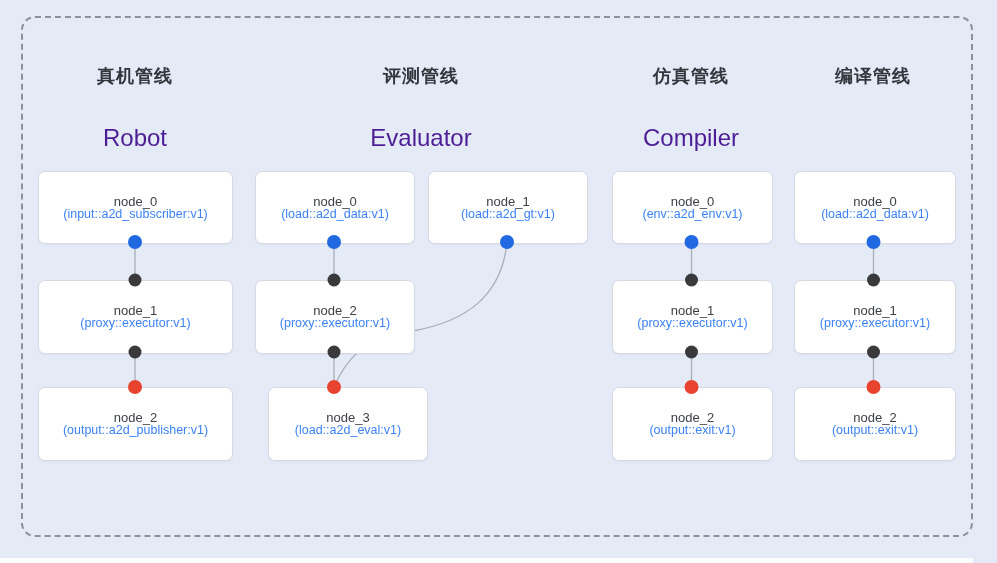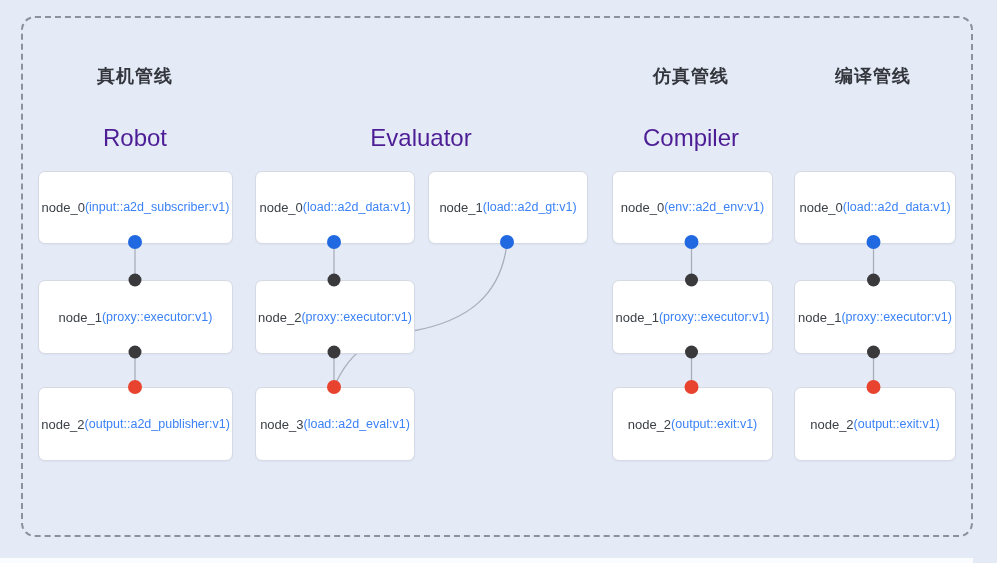--- a/index.html
+++ b/index.html
@@ -19,21 +19,21 @@
   .hdr-cn{
     position:absolute;top:64px;width:200px;text-align:center;
     font-size:18px;font-weight:700;color:#33373d;z-index:2;letter-spacing:1px;
   }
   .hdr-en{
     position:absolute;top:124px;width:200px;text-align:center;
     font-size:24px;font-weight:400;color:#4c1d95;z-index:2;
   }
   .node{
     position:absolute;background:#ffffff;border:1px solid #d6dae3;border-radius:7px;
-    display:flex;flex-direction:row;align-items:center;justify-content:center;
+    display:flex;flex-direction:column;align-items:center;justify-content:center;
     box-shadow:0 1px 2px rgba(60,70,100,.05);z-index:2;text-align:right;
   }
   .nname{font-size:13px;color:#3c4147;line-height:1;}
   .ntype{font-size:12.5px;color:#3b82f6;line-height:1;}
   svg.layer{position:absolute;left:0;top:0;z-index:1;pointer-events:none;}
   svg.dots{z-index:3;}
 </style>
 </head>
 <body>
 
@@ -53,20 +53,21 @@
       <line x1="691.5" y1="242" x2="691.5" y2="280"></line>
       <line x1="691.5" y1="352" x2="691.5" y2="387"></line>
 
       <line x1="873.5" y1="242" x2="873.5" y2="280"></line>
       <line x1="873.5" y1="352" x2="873.5" y2="387"></line>
     </g>
   </svg>
 
   <div class="hdr-cn" style="left:35px">真机管线</div>
   <div class="hdr-en" style="left:35px">Robot</div>
+  <div class="hdr-cn" style="left:321px">评测管线</div>
   <div class="hdr-en" style="left:321px">Evaluator</div>
   <div class="hdr-cn" style="left:591px">仿真管线</div>
   <div class="hdr-en" style="left:591px">Compiler</div>
   <div class="hdr-cn" style="left:773px">编译管线</div>
 
   <div class="node" style="left:38px;top:171px;width:193px;height:71px">
     <div class="nname">node_0</div>
     <div class="ntype">(input::a2d_subscriber:v1)</div>
   </div>
   <div class="node" style="left:38px;top:280px;width:193px;height:72px">
@@ -83,21 +84,21 @@
     <div class="ntype">(load::a2d_data:v1)</div>
   </div>
   <div class="node" style="left:428px;top:171px;width:158px;height:71px">
     <div class="nname">node_1</div>
     <div class="ntype">(load::a2d_gt:v1)</div>
   </div>
   <div class="node" style="left:255px;top:280px;width:158px;height:72px">
     <div class="nname">node_2</div>
     <div class="ntype">(proxy::executor:v1)</div>
   </div>
-  <div class="node" style="left:255px;top:387px;width:158px;height:72px">
+  <div class="node" style="left:268px;top:387px;width:158px;height:72px">
     <div class="nname">node_3</div>
     <div class="ntype">(load::a2d_eval:v1)</div>
   </div>
 
   <div class="node" style="left:612px;top:171px;width:159px;height:71px">
     <div class="nname">node_0</div>
     <div class="ntype">(env::a2d_env:v1)</div>
   </div>
   <div class="node" style="left:612px;top:280px;width:159px;height:72px">
     <div class="nname">node_1</div>

